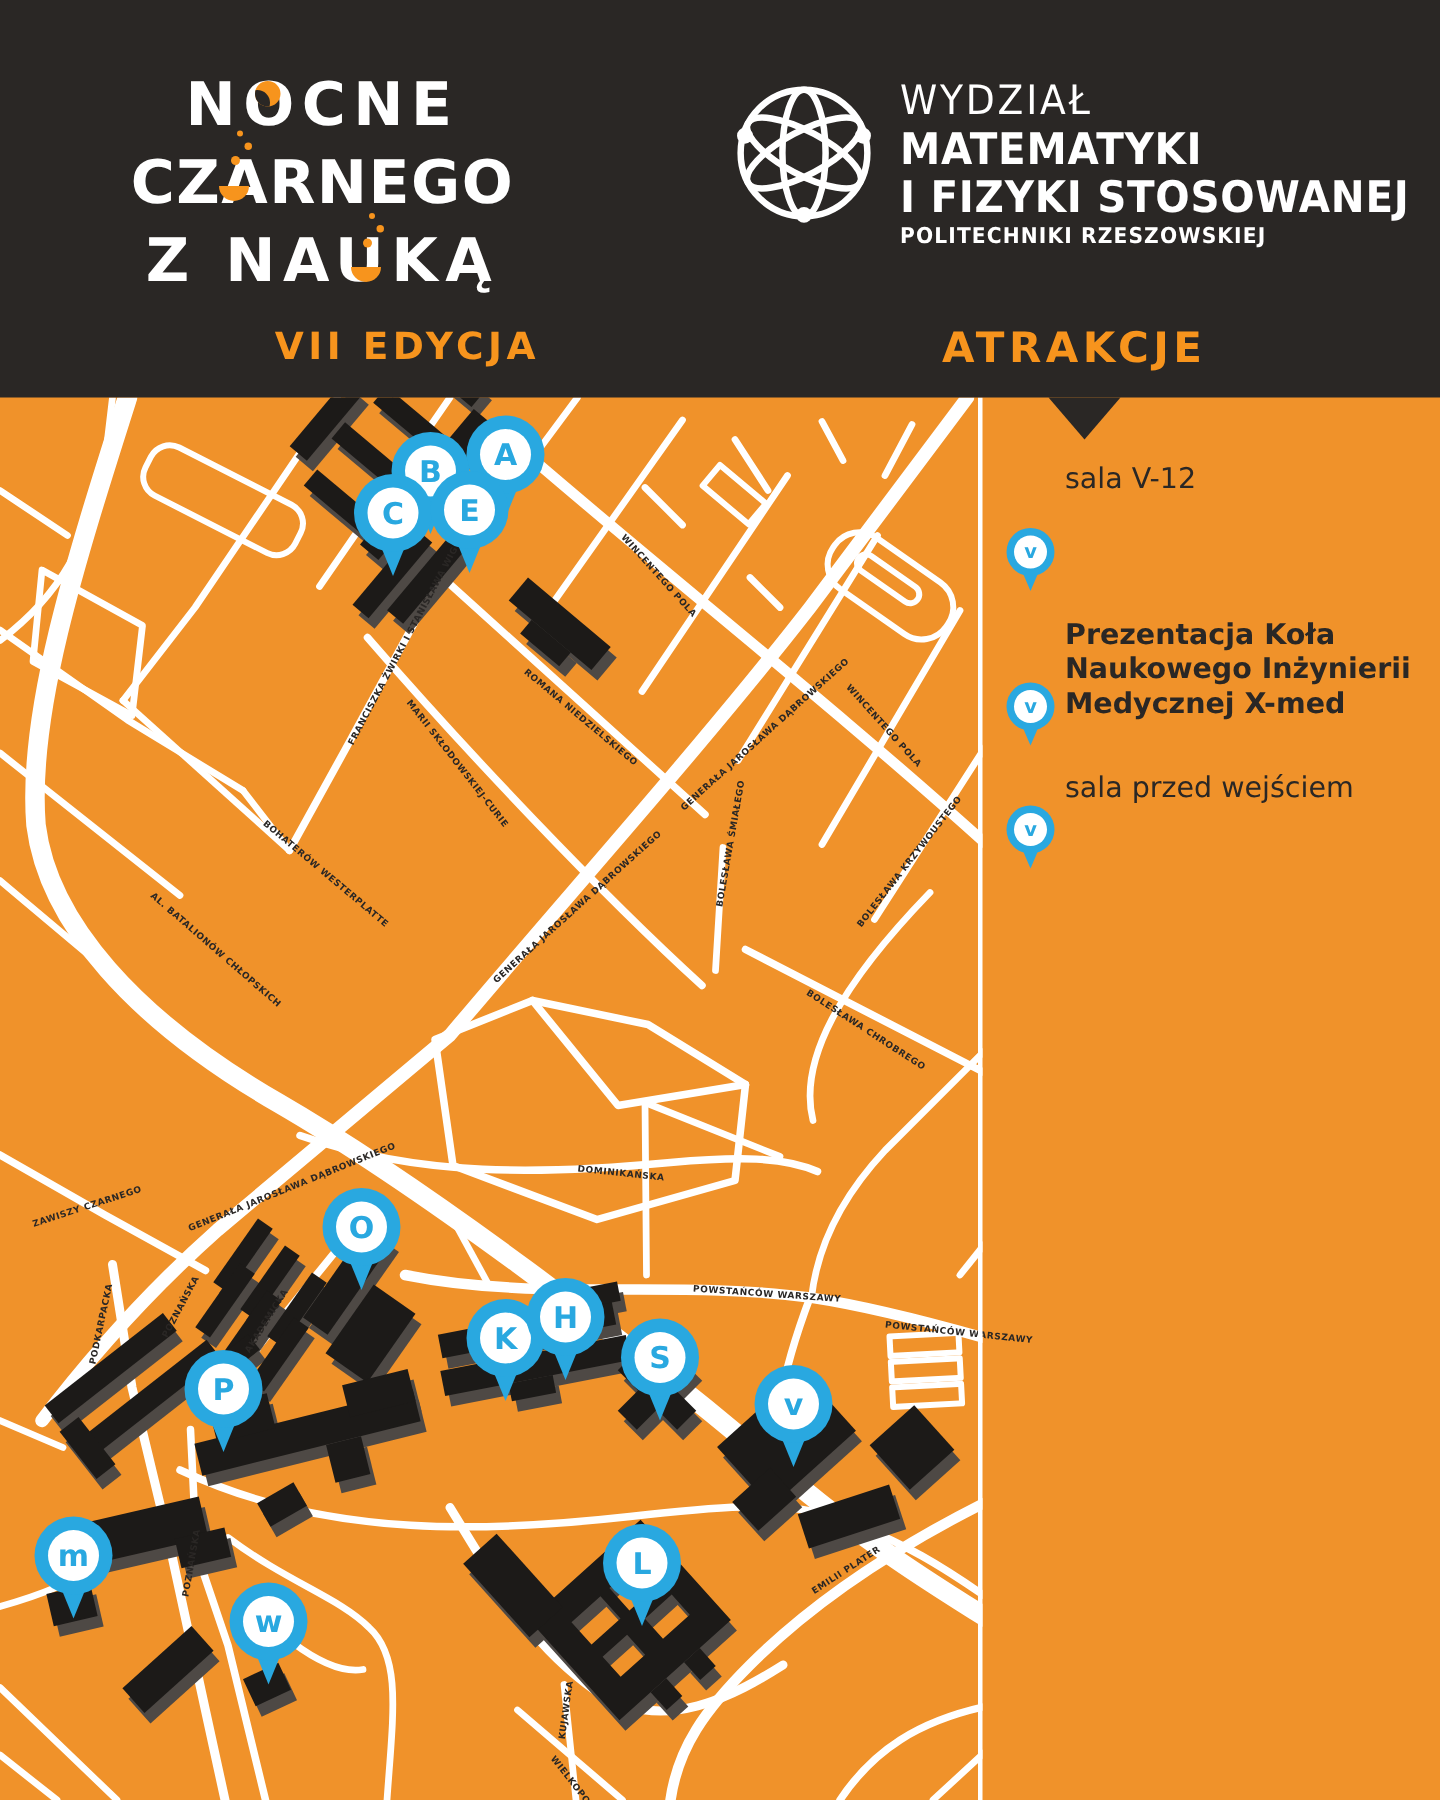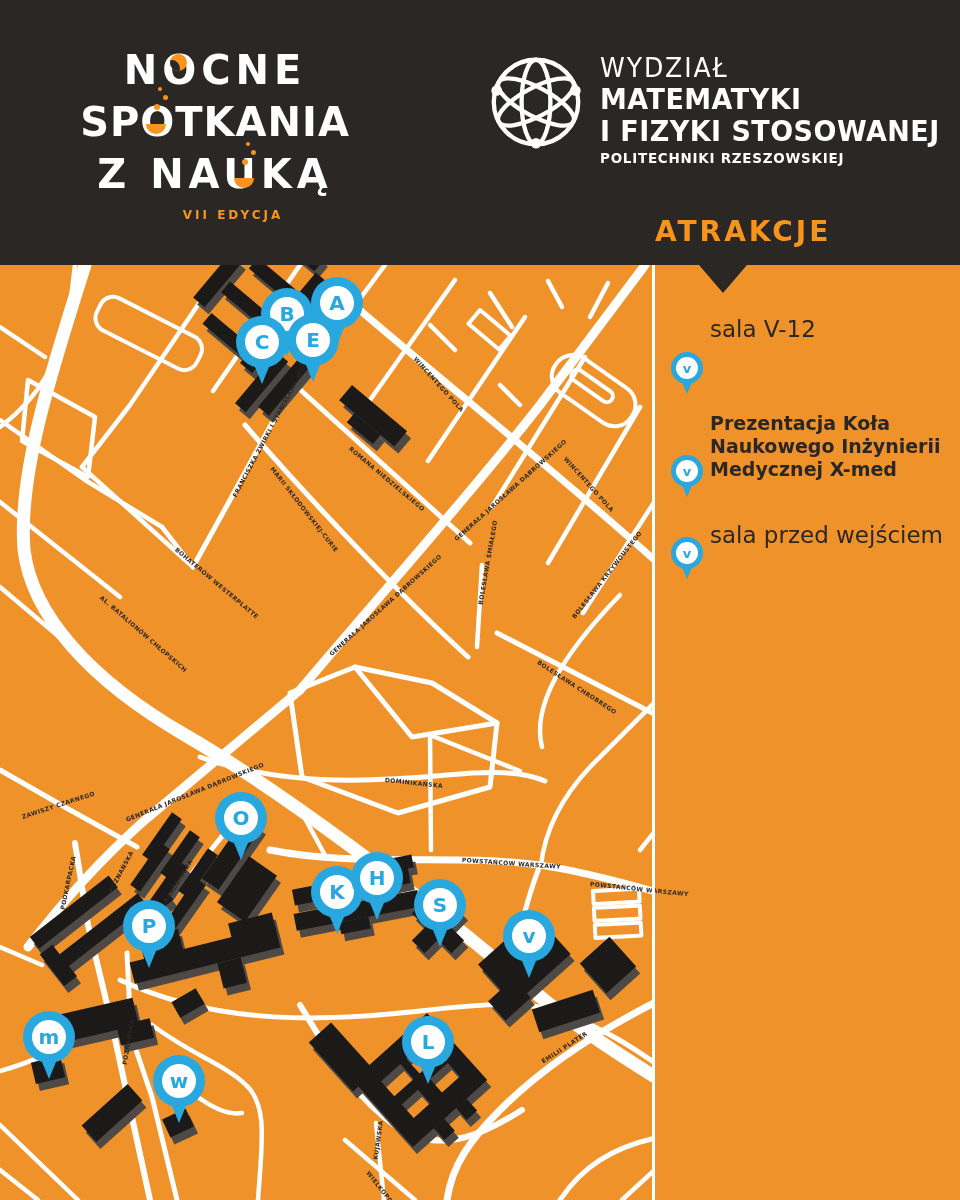--- a/index.html
+++ b/index.html
@@ -8,34 +8,34 @@
   }
   *{margin:0;padding:0;box-sizing:border-box;}
   html,body{width:960px;height:1200px;overflow:hidden;}
   body{position:relative;background:var(--orange);font-family:"DejaVu Sans",sans-serif;}
 
   
   .header{position:absolute;left:0;top:0;width:960px;height:265px;background:var(--dark);z-index:5;}
   .logo-left{position:absolute;left:70px;top:44px;width:290px;text-align:center;color:#fff;font-weight:bold;}
   .logo-line{font-size:40px;line-height:52px;letter-spacing:5px;white-space:nowrap;}
   .logo-line2{letter-spacing:1px;}
-  .logo-edition{font-size:12px;line-height:26px;letter-spacing:3px;color:var(--accent);text-align:center;padding-left:36px;margin-top:2px;}
+  .logo-edition{font-size:25px;line-height:26px;letter-spacing:3px;color:var(--accent);text-align:right;padding-left:36px;margin-top:18px;}
   .moon{position:absolute;left:170px;top:54px;width:17px;height:17px;border-radius:50%;background:var(--accent);overflow:hidden;}
   .moon::after{content:'';position:absolute;left:-7px;top:6px;width:17px;height:17px;border-radius:50%;background:var(--dark);}
   .liquid{position:absolute;width:20px;height:10px;border-radius:0 0 10px 10px;background:var(--accent);}
   .bub{position:absolute;border-radius:50%;background:var(--accent);}
 
   .logo-right{position:absolute;left:488px;top:50px;height:150px;}
   .atom{position:absolute;left:0;top:4px;width:96px;height:96px;}
   .fac{position:absolute;left:112px;top:2px;color:#fff;transform:scaleX(.93);transform-origin:0 0;white-space:nowrap;}
   .fac-l1{font-size:27px;line-height:31px;font-weight:normal;letter-spacing:2px;}
   .fac-l2,.fac-l3{font-size:29px;line-height:32px;font-weight:bold;letter-spacing:0.5px;}
   .fac-l4{font-size:14.5px;line-height:22px;font-weight:bold;letter-spacing:0.8px;}
 
-  .atrakcje{position:absolute;left:655px;top:215px;font-size:28px;font-weight:bold;letter-spacing:3px;color:var(--accent);z-index:6;}
+  .atrakcje{position:absolute;left:628px;top:215px;font-size:28px;font-weight:bold;letter-spacing:3px;color:var(--accent);z-index:6;}
   .pointer{position:absolute;left:699px;top:265px;width:0;height:0;
     border-left:24px solid transparent;border-right:24px solid transparent;border-top:28px solid var(--dark);z-index:6;}
 
   
   .map-area{position:absolute;left:0;top:265px;width:655px;height:935px;}
   .separator{position:absolute;left:652px;top:265px;width:3px;height:935px;background:#fff;z-index:4;}
   .street-label{position:absolute;font-size:6px;font-weight:bold;color:var(--dark);white-space:nowrap;transform-origin:0 50%;letter-spacing:0.4px;z-index:3;}
 
   
   .pin-m{position:absolute;width:52px;height:52px;z-index:8;}
@@ -43,21 +43,21 @@
     border-left:9px solid transparent;border-right:9px solid transparent;border-top:22px solid var(--blue);}
   .pin-m .pin-disc{position:absolute;left:0;top:0;width:52px;height:52px;border-radius:50%;background:var(--blue);}
   .pin-m .pin-disc::before{content:'';position:absolute;left:9px;top:9px;width:34px;height:34px;border-radius:50%;background:#fff;}
   .pin-m span{position:absolute;left:0;top:0;width:52px;height:52px;display:flex;align-items:center;justify-content:center;
     color:var(--blue);font-size:20px;font-weight:bold;}
 
   
   .sidebar{position:absolute;left:655px;top:300px;width:305px;z-index:6;}
   .attr-item{position:absolute;left:55px;width:250px;color:var(--dark);}
   .attr-title{font-size:19px;line-height:23px;font-weight:bold;white-space:pre-line;}
-  .attr-sub{font-size:23px;line-height:23px;margin-top:12px;}
+  .attr-sub{font-size:19px;line-height:23px;margin-top:2px;}
   .pin-s{position:absolute;left:-39px;width:32px;height:32px;}
   .pin-s .tail{position:absolute;left:10px;top:28px;width:0;height:0;
     border-left:6px solid transparent;border-right:6px solid transparent;border-top:14px solid var(--blue);}
   .pin-s .disc{position:absolute;width:32px;height:32px;border-radius:50%;background:var(--blue);}
   .pin-s .disc::before{content:'';position:absolute;left:5px;top:5px;width:22px;height:22px;border-radius:50%;background:#fff;}
   .pin-s span{position:absolute;left:0;top:0;width:32px;height:32px;display:flex;align-items:center;justify-content:center;
     color:var(--blue);font-size:13px;font-weight:bold;}
   .attr-item:nth-child(1){top:6px;}  .attr-item:nth-child(1) .pin-s{top:46px;}
   .attr-item:nth-child(2){top:112px;}.attr-item:nth-child(2) .pin-s{top:43px;}
   .attr-item:nth-child(3){top:212px;}.attr-item:nth-child(3) .pin-s{top:25px;}
@@ -267,21 +267,21 @@
     <use href="#bldg-shapes" x="4" y="7" fill="#4E4945"></use>
     <use href="#bldg-shapes" fill="#1C1A18"></use>
   </svg>
 </div>
 
 <div class="separator"></div>
 
 <div class="header">
   <div class="logo-left">
     <div class="logo-line">NOCNE</div>
-    <div class="logo-line logo-line2">SPOTKANIA</div>
+    <div class="logo-line logo-line2">CZARNEGO</div>
     <div class="logo-line">Z NAUKĄ</div>
     <div class="logo-edition">VII EDYCJA</div>
   </div>
 
   <div class="moon"></div>
   <div class="liquid" style="left:146px;top:124px;"></div>
   <div class="bub" style="left:154px;top:104px;width:6px;height:6px;"></div>
   <div class="bub" style="left:163px;top:95px;width:5px;height:5px;"></div>
   <div class="bub" style="left:158px;top:87px;width:4px;height:4px;"></div>
   <div class="liquid" style="left:234px;top:178px;"></div>

